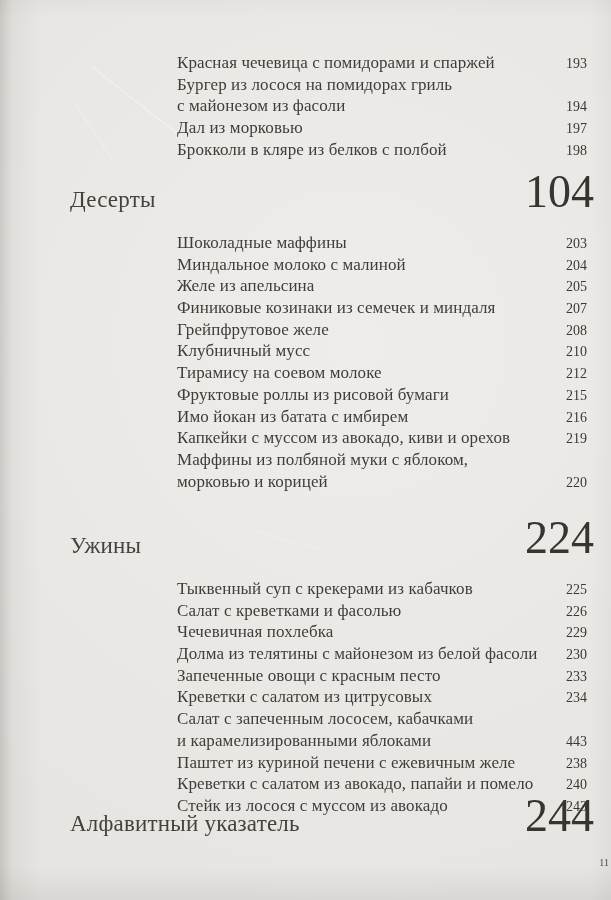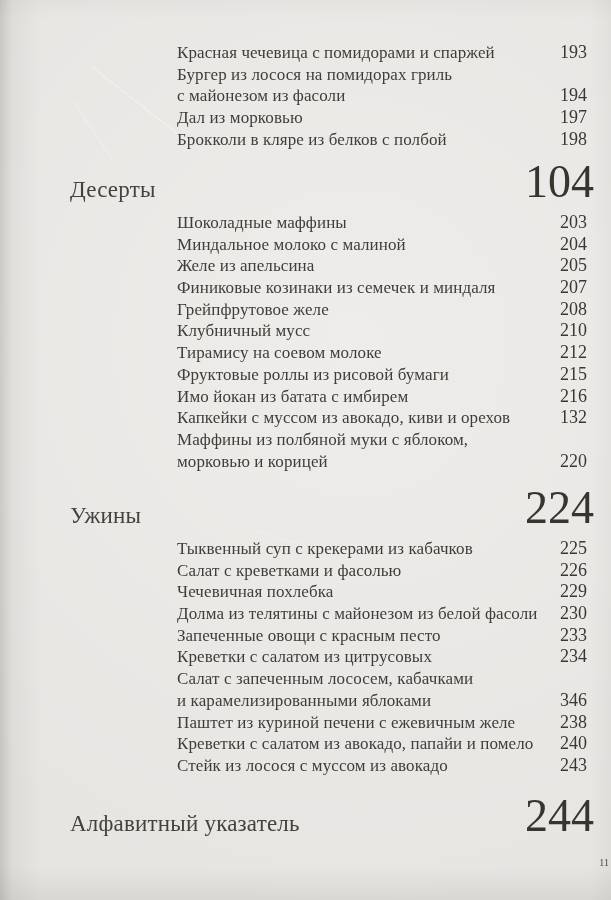--- a/index.html
+++ b/index.html
@@ -33,22 +33,22 @@
   .scratch.s2 { top: 130px; left: 58px;  width: 70px;  transform: rotate(56deg); opacity: .8; }
   .scratch.s3 { top: 540px; left: 252px; width: 72px;  transform: rotate(16deg); opacity: .6; }
   .scratch.s4 { top: 252px; left: 560px; width: 46px;  transform: rotate(80deg); opacity: .5; }
 
   .toc-section {
     position: absolute;
     left: 0;
     width: 100%;
   }
   .toc-section:nth-of-type(1) { top: 38px;  }
-  .toc-section:nth-of-type(2) { top: 156px; }
-  .toc-section:nth-of-type(3) { top: 482px; }
+  .toc-section:nth-of-type(2) { top: 166px; }
+  .toc-section:nth-of-type(3) { top: 512px; }
   .toc-section:nth-of-type(4) { top: 790px; }
 
   .section-heading {
     display: flex;
     justify-content: space-between;
     align-items: baseline;
     padding-left: 70px;
     padding-right: 17px;
     height: 52px;
   }
@@ -56,40 +56,40 @@
     font-size: 23px;
     letter-spacing: 0.2px;
     color: #45423d;
   }
   .section-page {
     font-size: 46px;
     line-height: 52px;
     color: #38352f;
   }
 
-  .entry-list { margin-top: 4px; }
+  .entry-list { margin-top: 14px; }
   .toc-section .section-heading + .entry-list { }
 
   .entry-line {
     display: flex;
     justify-content: space-between;
     align-items: baseline;
     padding-left: 177px;
     padding-right: 24px;
     height: 21.7px;
     line-height: 21.7px;
     font-size: 17px;
     white-space: nowrap;
   }
   .entry-text {
     letter-spacing: 0.1px;
     color: #403d38;
   }
   .entry-num {
-    font-size: 18px;
+    font-size: 14px;
     color: #3b3833;
   }
 
   .corner-num {
     position: absolute;
     top: 857px;
     right: 2px;
     font-size: 10px;
     color: #4a4742;
   }
@@ -164,21 +164,21 @@
           <div class="entry-line">
             <span class="entry-text">Фруктовые роллы из рисовой бумаги</span>
             <span class="entry-num">215</span>
           </div>
           <div class="entry-line">
             <span class="entry-text">Имо йокан из батата с имбирем</span>
             <span class="entry-num">216</span>
           </div>
           <div class="entry-line">
             <span class="entry-text">Капкейки с муссом из авокадо, киви и орехов</span>
-            <span class="entry-num">132</span>
+            <span class="entry-num">219</span>
           </div>
           <div class="entry-line">
             <span class="entry-text">Маффины из полбяной муки с яблоком,</span>
           </div>
           <div class="entry-line">
             <span class="entry-text">морковью и корицей</span>
             <span class="entry-num">220</span>
           </div>
         </div>
       </section>
@@ -210,21 +210,21 @@
           </div>
           <div class="entry-line">
             <span class="entry-text">Креветки с салатом из цитрусовых</span>
             <span class="entry-num">234</span>
           </div>
           <div class="entry-line">
             <span class="entry-text">Салат с запеченным лососем, кабачками</span>
           </div>
           <div class="entry-line">
             <span class="entry-text">и карамелизированными яблоками</span>
-            <span class="entry-num">346</span>
+            <span class="entry-num">443</span>
           </div>
           <div class="entry-line">
             <span class="entry-text">Паштет из куриной печени с ежевичным желе</span>
             <span class="entry-num">238</span>
           </div>
           <div class="entry-line">
             <span class="entry-text">Креветки с салатом из авокадо, папайи и помело</span>
             <span class="entry-num">240</span>
           </div>
           <div class="entry-line">

